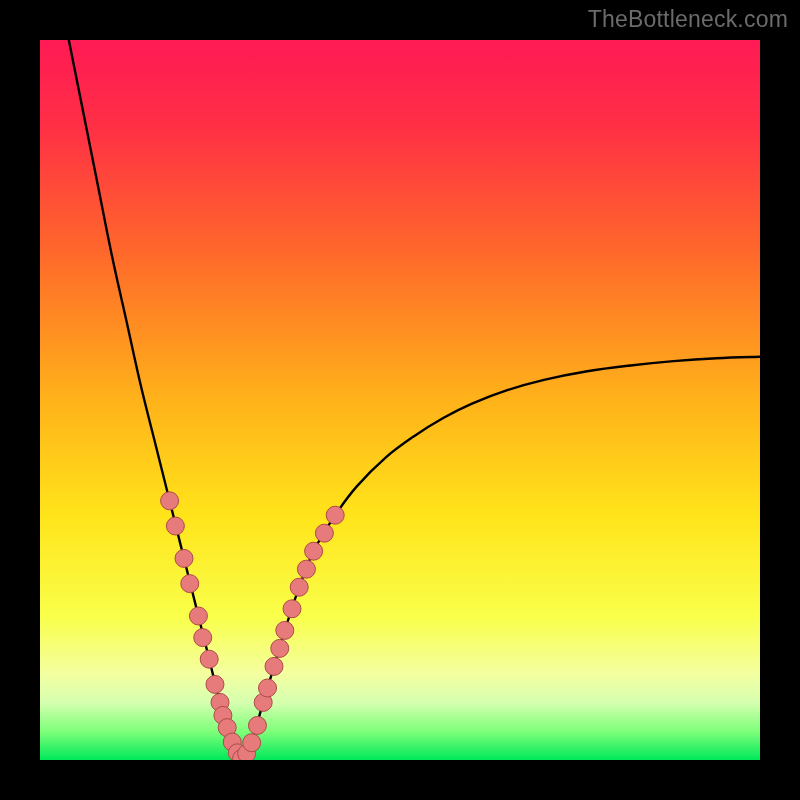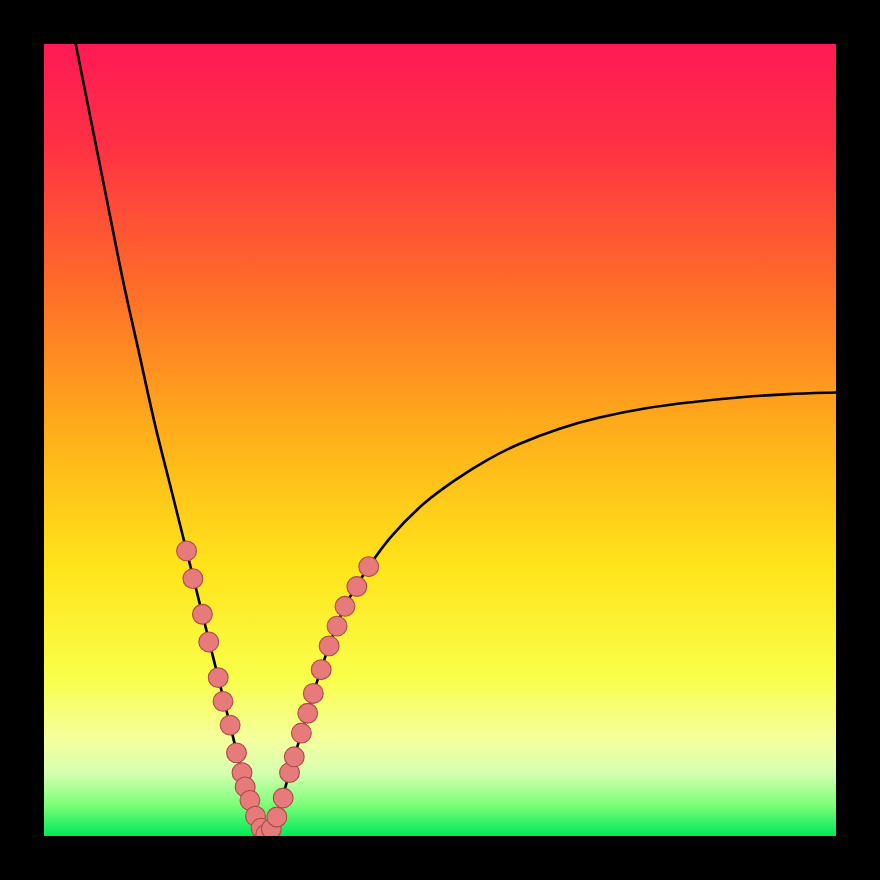--- a/index.html
+++ b/index.html
@@ -48,20 +48,21 @@
     left: 0;
     top: 0;
     width: 720px;
     height: 720px;
   }
 </style>
 </head>
 <body>
 
 <div class="frame">
+  <div class="watermark">TheBottleneck.com</div>
 
   <div class="plot">
     <svg class="gradient-bg" viewBox="0 0 720 720" preserveAspectRatio="none">
       <defs>
         <linearGradient id="bg-grad" x1="0" y1="0" x2="0" y2="1">
             <stop offset="0%" stop-color="#ff1a55"></stop>
             <stop offset="12%" stop-color="#ff2f45"></stop>
             <stop offset="30%" stop-color="#ff6a2a"></stop>
             <stop offset="50%" stop-color="#ffb21a"></stop>
             <stop offset="66%" stop-color="#ffe41a"></stop>

